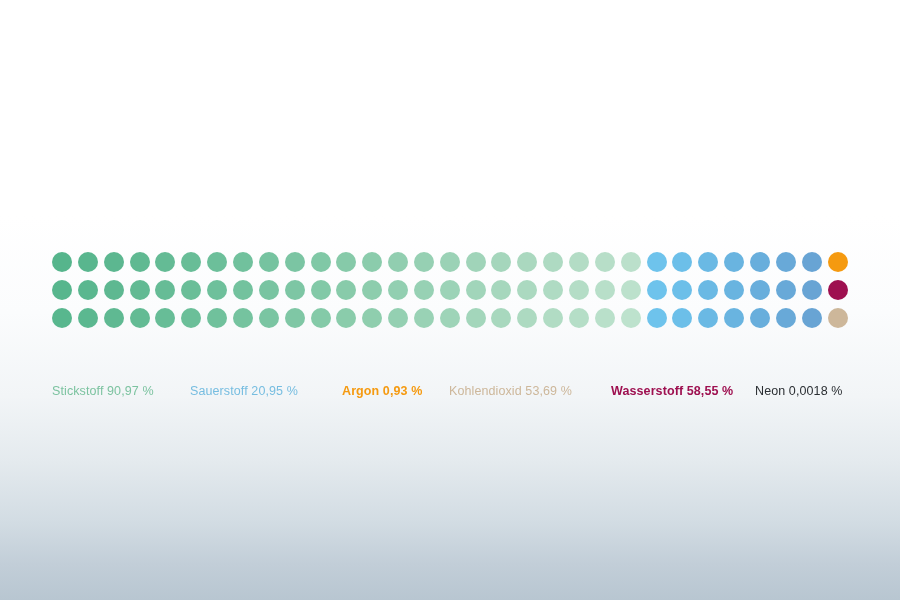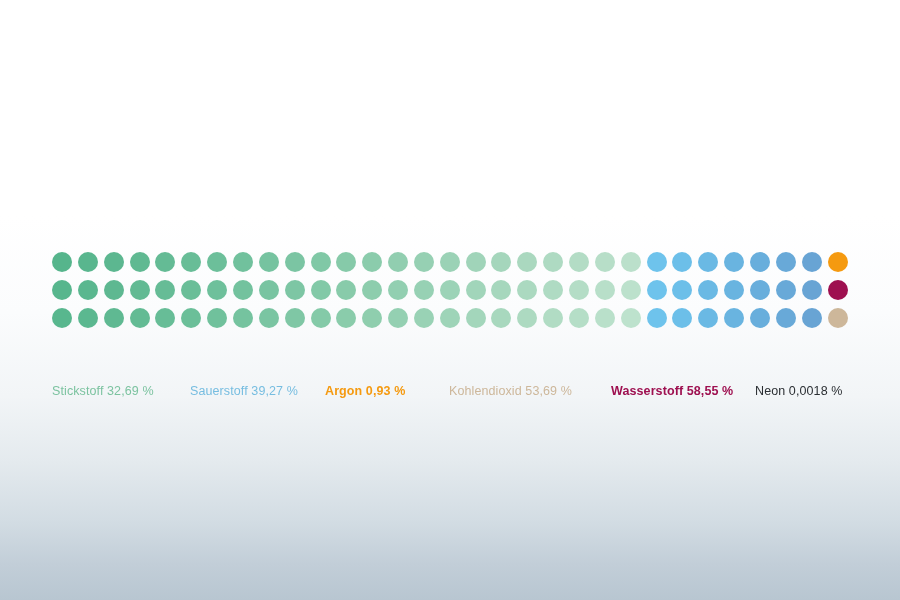--- a/index.html
+++ b/index.html
@@ -172,21 +172,21 @@
         <span class="dot" style="left: 646.25px; width: 20px; height: 20px; background: rgb(106, 185, 228);"></span>
         <span class="dot" style="left: 672.1px; width: 20px; height: 20px; background: rgb(105, 180, 224);"></span>
         <span class="dot" style="left: 697.95px; width: 20px; height: 20px; background: rgb(104, 174, 220);"></span>
         <span class="dot" style="left: 723.8px; width: 20px; height: 20px; background: rgb(104, 169, 216);"></span>
         <span class="dot" style="left: 749.65px; width: 20px; height: 20px; background: rgb(104, 164, 212);"></span>
         <span class="dot" style="left: 775.5px; width: 20px; height: 20px; background: rgb(205, 183, 154);"></span>
       </div>
     </div>
 
   <div id="legend">
-      <span class="legend-item" style="left: 0px; color: rgb(124, 195, 160);">Stickstoff 32,69 %</span>
-      <span class="legend-item" style="left: 138px; color: rgb(118, 189, 224);">Sauerstoff 39,27 %</span>
-      <span class="legend-item bold" style="left: 273px; color: rgb(245, 154, 16);">Argon 0,93 %</span>
+      <span class="legend-item" style="left: 0px; color: rgb(124, 195, 160);">Stickstoff 90,97 %</span>
+      <span class="legend-item" style="left: 138px; color: rgb(118, 189, 224);">Sauerstoff 20,95 %</span>
+      <span class="legend-item bold" style="left: 290px; color: rgb(245, 154, 16);">Argon 0,93 %</span>
       <span class="legend-item" style="left: 397px; color: rgb(205, 183, 154);">Kohlendioxid 53,69 %</span>
       <span class="legend-item bold" style="left: 559px; color: rgb(158, 16, 80);">Wasserstoff 58,55 %</span>
       <span class="legend-item" style="left: 703px; color: rgb(43, 47, 51);">Neon 0,0018 %</span>
     </div>
 
 </div>
 
 </body></html>

